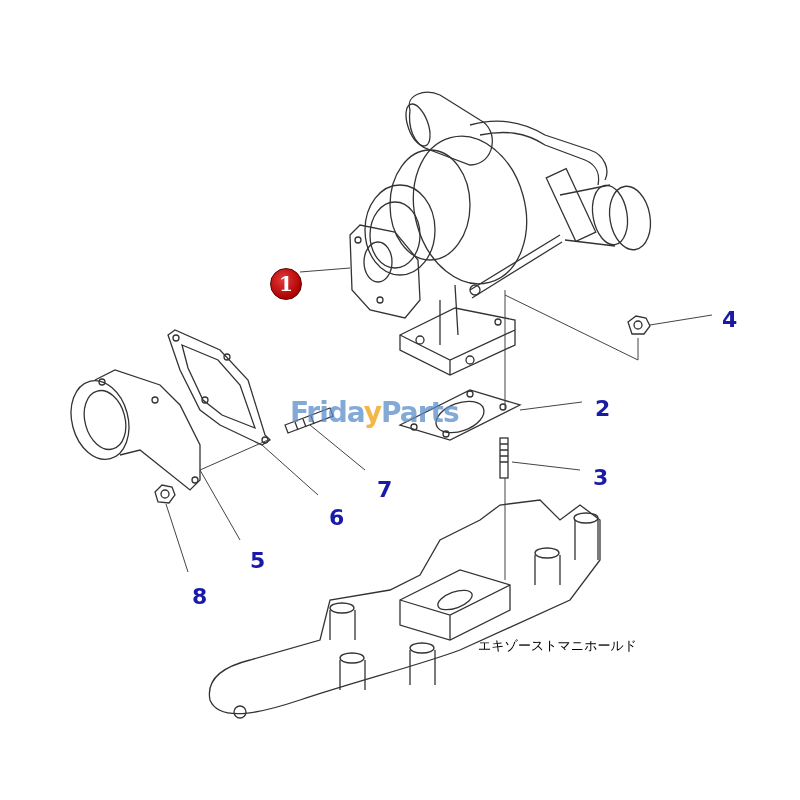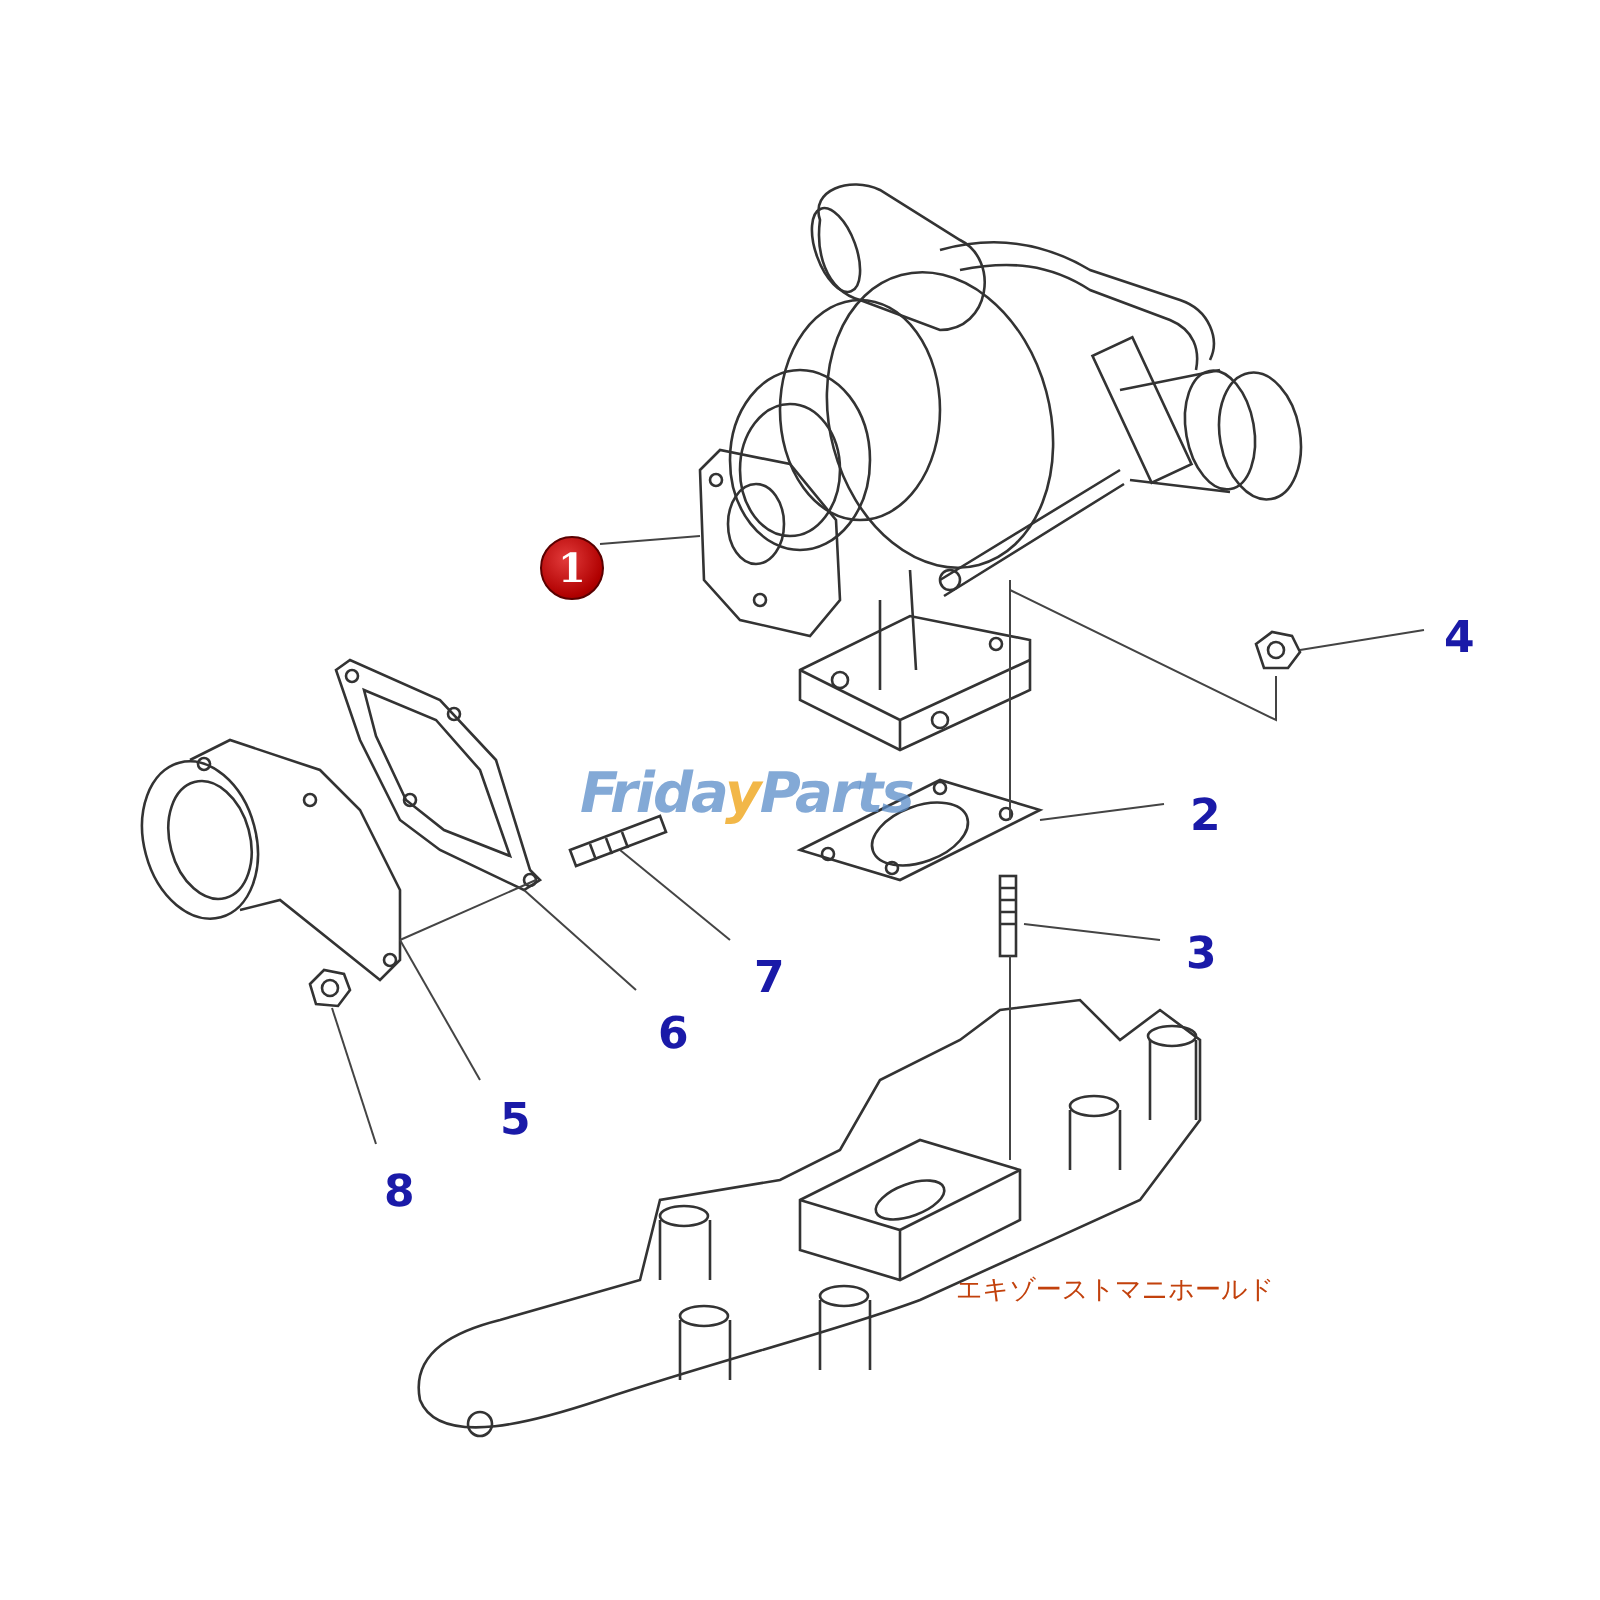--- a/index.html
+++ b/index.html
@@ -1,22 +1,22 @@
 <!DOCTYPE html>
 <html><head>
 <meta charset="utf-8">
 <style>
   html, body { margin:0; padding:0; background:#ffffff; }
   body { width:800px; height:800px; position:relative; overflow:hidden; font-family:"Liberation Sans", sans-serif; }
   #diagram { position:absolute; left:0; top:0; width:800px; height:800px; }
   .label { position:absolute; font-family:"DejaVu Sans", sans-serif; font-weight:bold; font-size:22px; color:#1a1aa8; }
   .marker { position:absolute; width:30px; height:30px; border-radius:50%; background:radial-gradient(circle at 40% 35%, #e23b3b, #b00000 70%, #7a0000); border:1px solid #5a0000; color:#fff; font-family:"DejaVu Serif", serif; font-weight:bold; font-size:20px; line-height:30px; text-align:center; }
-  .watermark { position:absolute; left:290px; top:380px; font-family:"DejaVu Sans", sans-serif; font-weight:bold; font-style:italic; font-size:28px; color:rgba(90,140,200,0.75); letter-spacing:-1px; }
+  .watermark { position:absolute; left:290px; top:396px; font-family:"DejaVu Sans", sans-serif; font-weight:bold; font-size:28px; color:rgba(90,140,200,0.75); letter-spacing:-1px; }
   .watermark .accent { color:rgba(240,170,40,0.85); }
-  .caption { position:absolute; left:478px; top:637px; font-family:"DejaVu Sans Mono", monospace; font-size:13px; line-height:18px; color:#c2410c; text-align:left; }
+  .caption { position:absolute; left:478px; top:637px; font-family:"DejaVu Sans Mono", monospace; font-size:13px; line-height:18px; color:#000000; text-align:left; }
 </style>
 </head>
 <body>
 
 <svg id="diagram" viewBox="0 0 800 800" xmlns="http://www.w3.org/2000/svg" fill="none" stroke="#333" stroke-width="1.3">
 
   <g>
 
     <path d="M410 110 C405 95 425 88 440 95 L480 120 C500 130 495 165 470 165 L430 150 C412 145 408 125 410 110 Z"></path>
     <ellipse cx="418" cy="125" rx="10" ry="22" transform="rotate(-20 418 125)"></ellipse>

